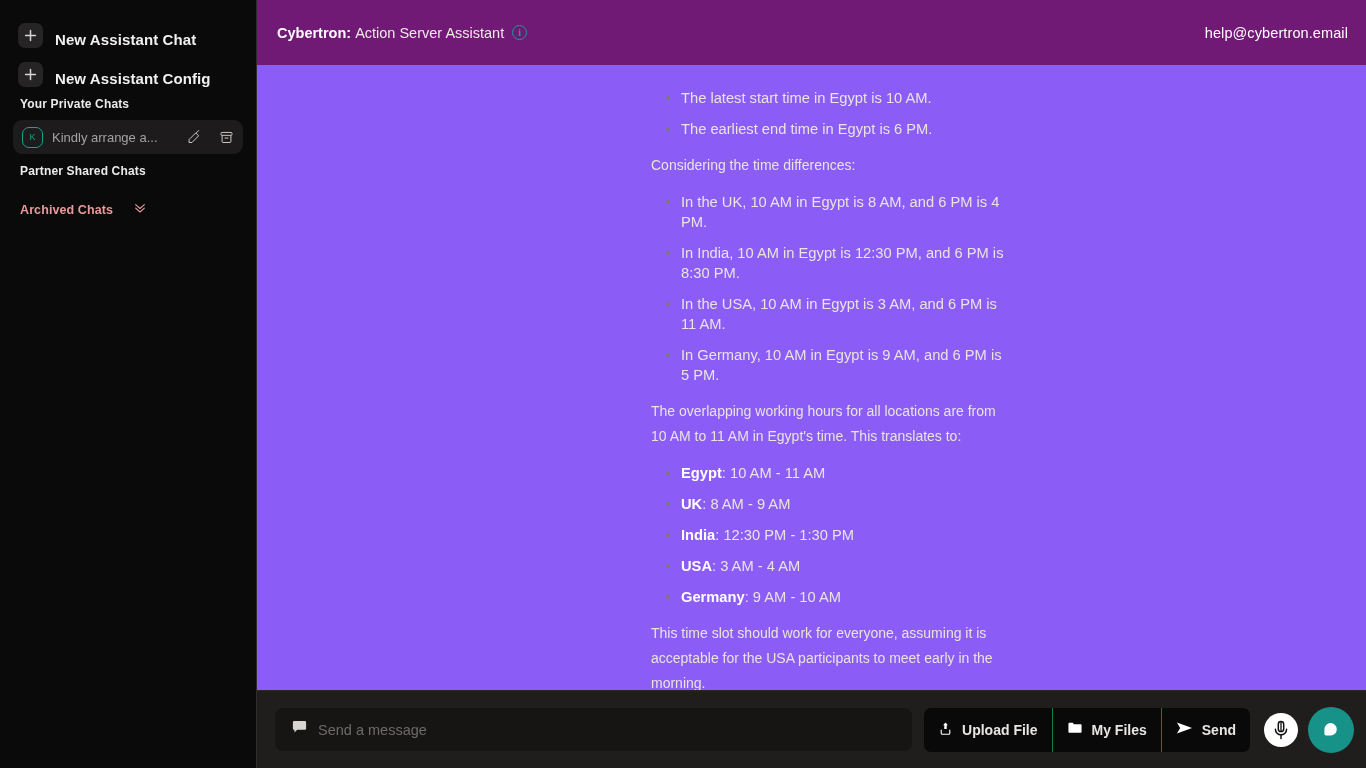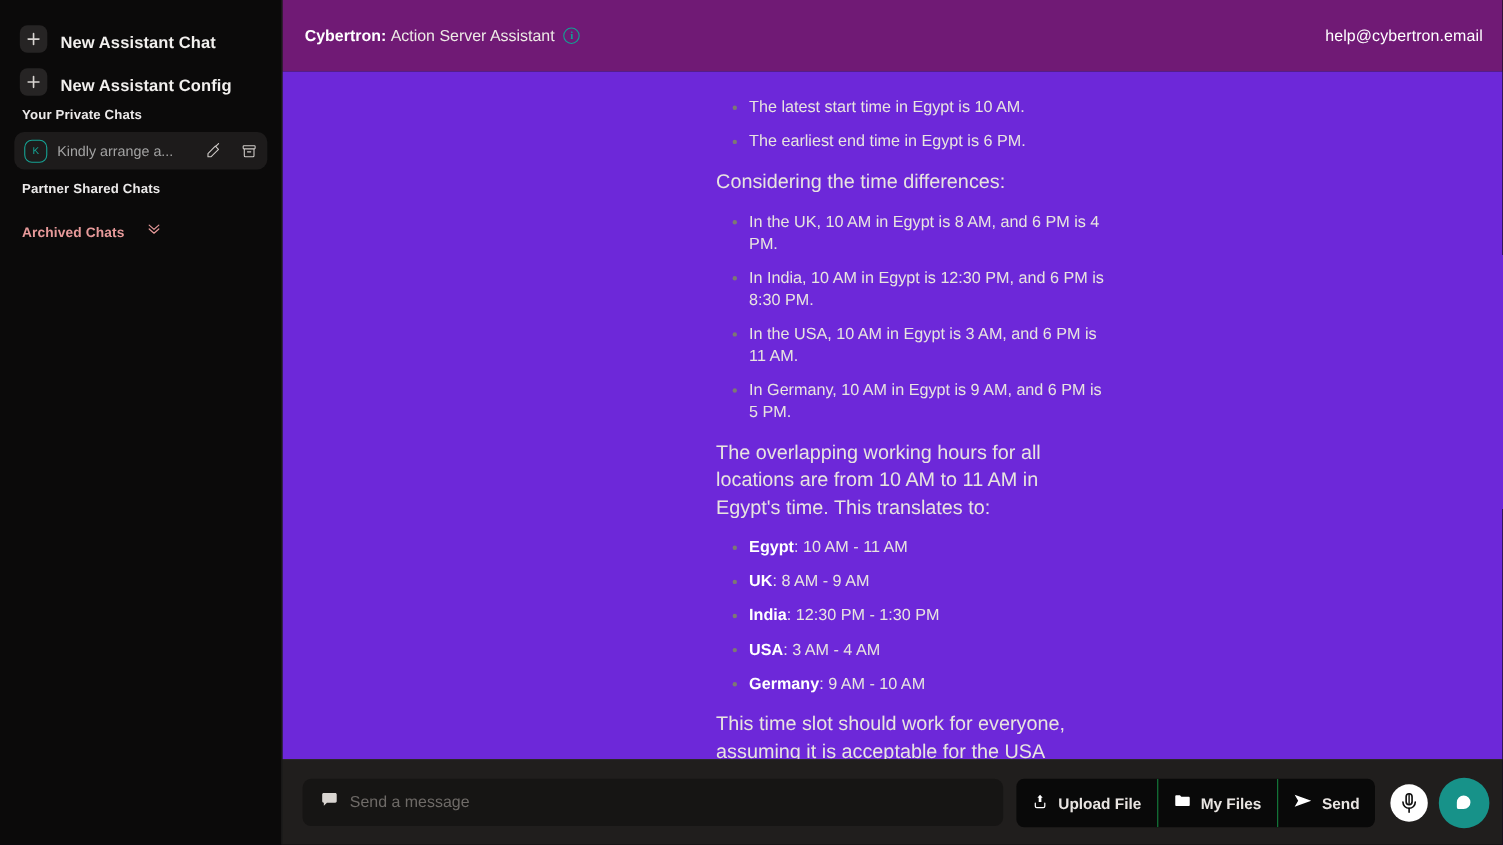--- a/index.html
+++ b/index.html
@@ -130,26 +130,26 @@
     margin-left: auto;
     color: #ffffff;
     font-size: 14.5px;
     letter-spacing: .1px;
   }
 
   #conversation {
     flex: 1 1 auto;
     overflow: hidden;
     padding: 12px 0 22px 0;
-    background: #6d28d9;
+    background: #8b5cf6;
   }
   .msg-body { padding-left: 394px; padding-right: 360px; }
   .para {
     color: #e8e4e0;
-    font-size: 18px;
+    font-size: 14px;
     line-height: 25px;
     margin: 14px 0;
     max-width: 552px;
   }
   ul.blist { list-style: none; margin: 8px 0; }
   ul.blist li {
     color: #e8e4e0;
     font-size: 14.7px;
     line-height: 20px;
     position: relative;

